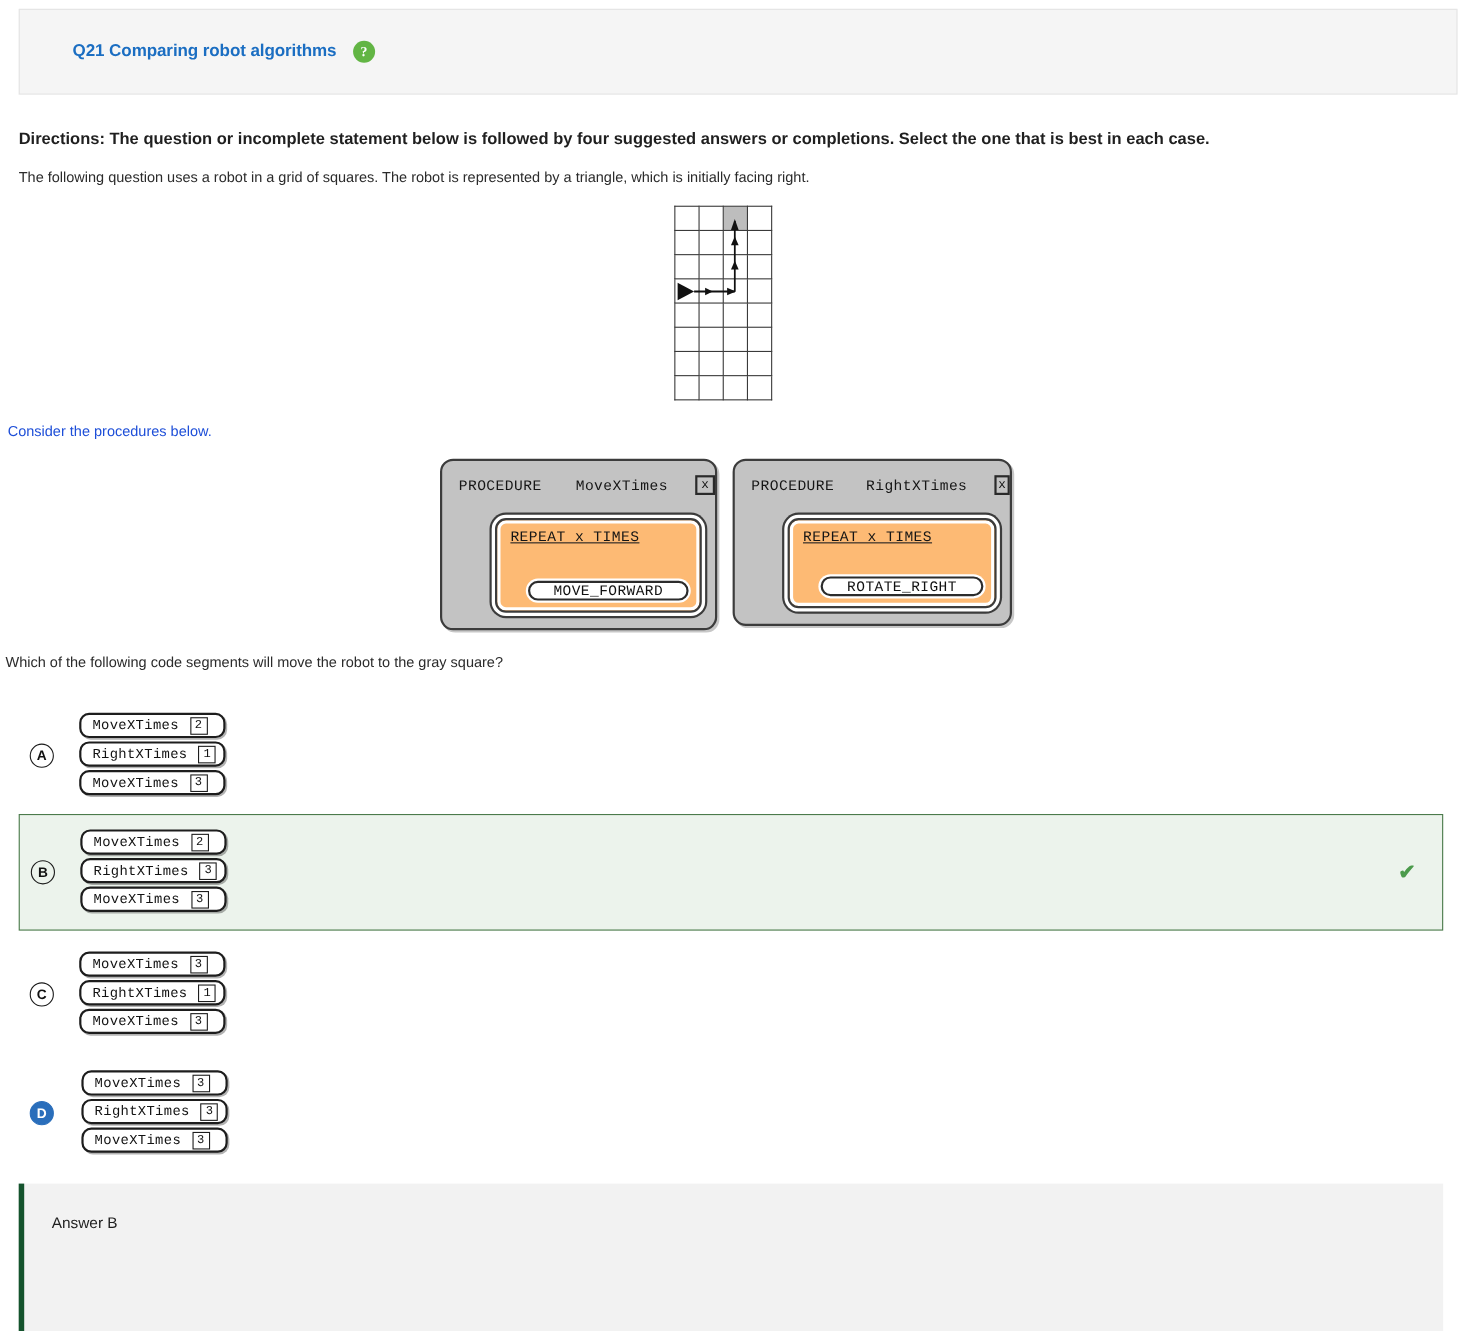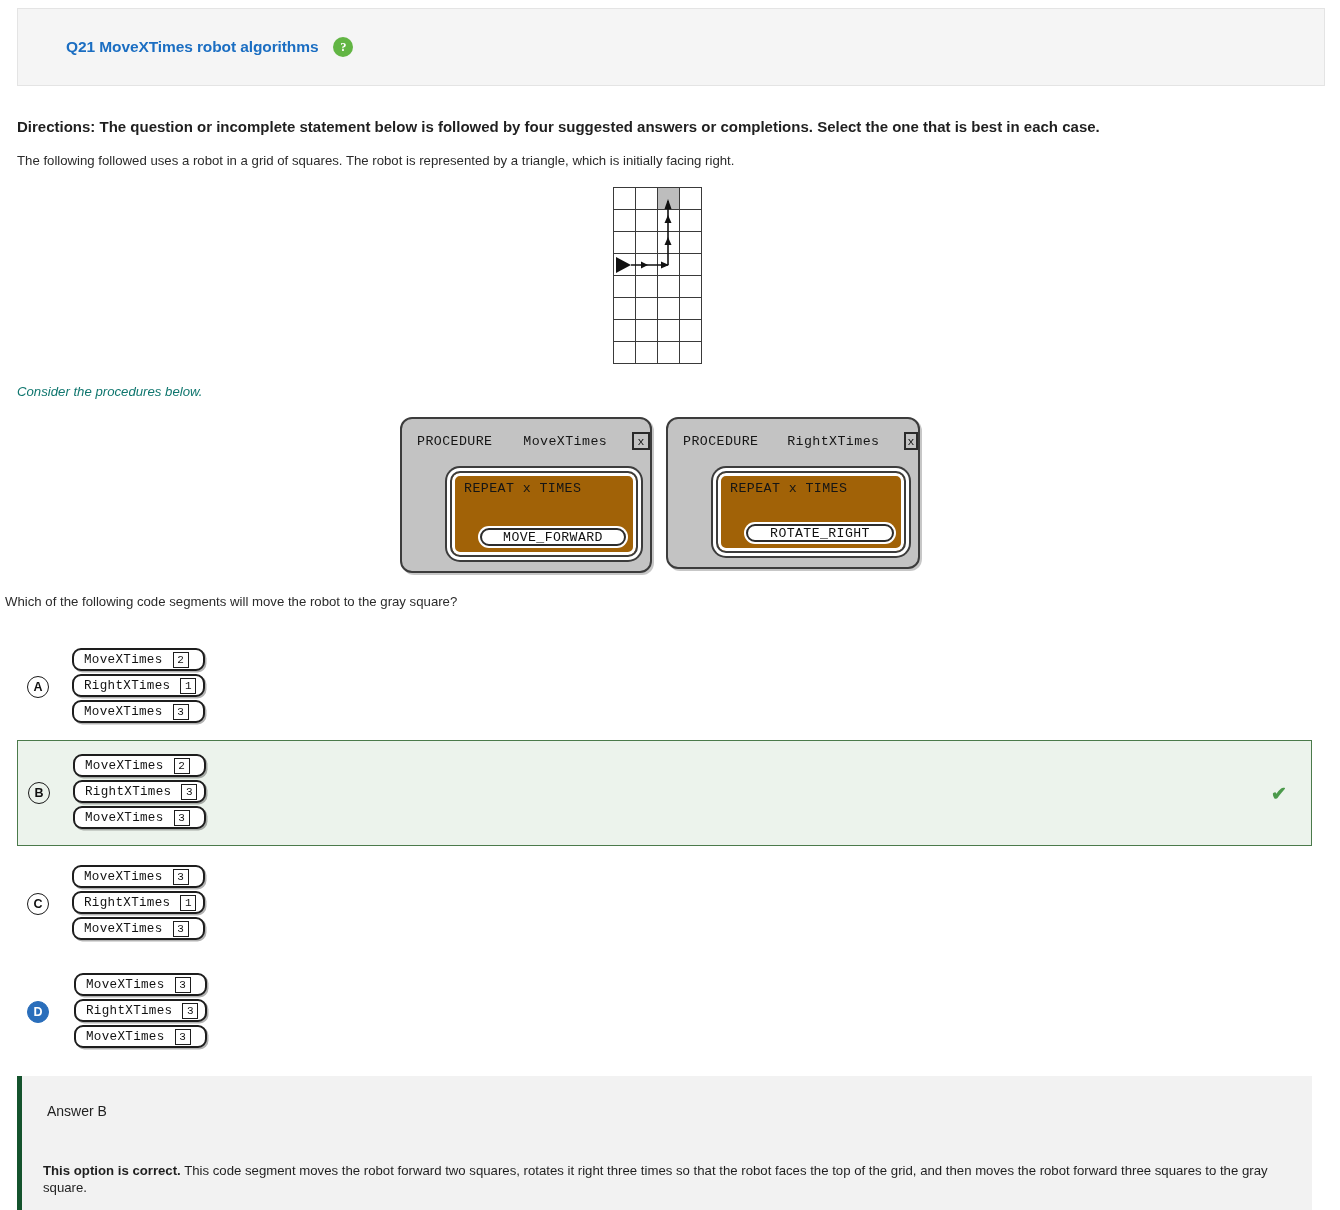--- a/index.html
+++ b/index.html
@@ -56,24 +56,23 @@
   }
   .intro {
     position: absolute;
     left: 17px; top: 153px;
     width: 1300px;
     font-size: 13.2px;
     color: #2b2b2b;
   }
   .consider {
     position: absolute;
-    left: 17px; top: 384px;
+    left: 7px; top: 384px;
     font-size: 13.2px;
-    color: #0f766e;
-    font-style: italic;
+    color: #1d4ed8;
   }
   .question {
     position: absolute;
     left: 5px; top: 594px;
     font-size: 13.2px;
     color: #2b2b2b;
   }
 
   
   .grid-wrap {
@@ -133,24 +132,25 @@
     border: 2px solid #2a2a2a;
     background: #c3c3c3;
     font-family: "Liberation Mono", monospace;
     font-size: 11.5px;
     color: #111;
   }
   .repeat-block {
     position: absolute;
     left: 48px; top: 52px;
     right: 12px; bottom: 14px;
-    background: #a16207;
+    background: #fdba74;
     border: 2px solid #3c3c3c;
     border-radius: 10px;
     box-shadow: inset 0 0 0 3px #ffffff, 0 0 0 3px #ffffff, 0 0 0 5px #3c3c3c;
+    text-decoration: underline;
   }
   .repeat-label {
     font-family: "Liberation Mono", monospace;
     font-size: 13.3px;
     color: #151515;
     padding: 8px 0 0 12px;
     letter-spacing: 0.4px;
   }
   .stmt-box {
     position: absolute;
@@ -261,26 +261,26 @@
     font-size: 13.2px;
     line-height: 1.28;
     color: #1f1f1f;
   }
   .answer-body b { font-weight: bold; }
 </style>
 </head>
 <body>
 
 <div class="header-bar">
-  <span class="header-title">Q21 MoveXTimes robot algorithms</span>
+  <span class="header-title">Q21 Comparing robot algorithms</span>
   <span class="help-icon">?</span>
 </div>
 
 <div class="directions">Directions: The question or incomplete statement below is followed by four suggested answers or completions. Select the one that is best in each case.</div>
-<div class="intro">The following followed uses a robot in a grid of squares. The robot is represented by a triangle, which is initially facing right.</div>
+<div class="intro">The following question uses a robot in a grid of squares. The robot is represented by a triangle, which is initially facing right.</div>
 
 <div class="grid-wrap">
   <table class="grid-table">
     <tbody>
         <tr>
           <td></td>
           <td></td>
           <td class="gray"></td>
           <td></td>
         </tr>
@@ -445,14 +445,13 @@
       </div>
     <div class="seg-box">
         <span>MoveXTimes</span>
         <span class="seg-arg">3</span>
       </div>
   </div>
 </div>
 
 <div class="answer-panel">
   <div class="answer-heading">Answer B</div>
-  <div class="answer-body"><b>This option is correct.</b><span> This code segment moves the robot forward two squares, rotates it right three times so that the robot faces the top of the grid, and then moves the robot forward three squares to the gray square.</span></div>
 </div>
 
 </body></html>

